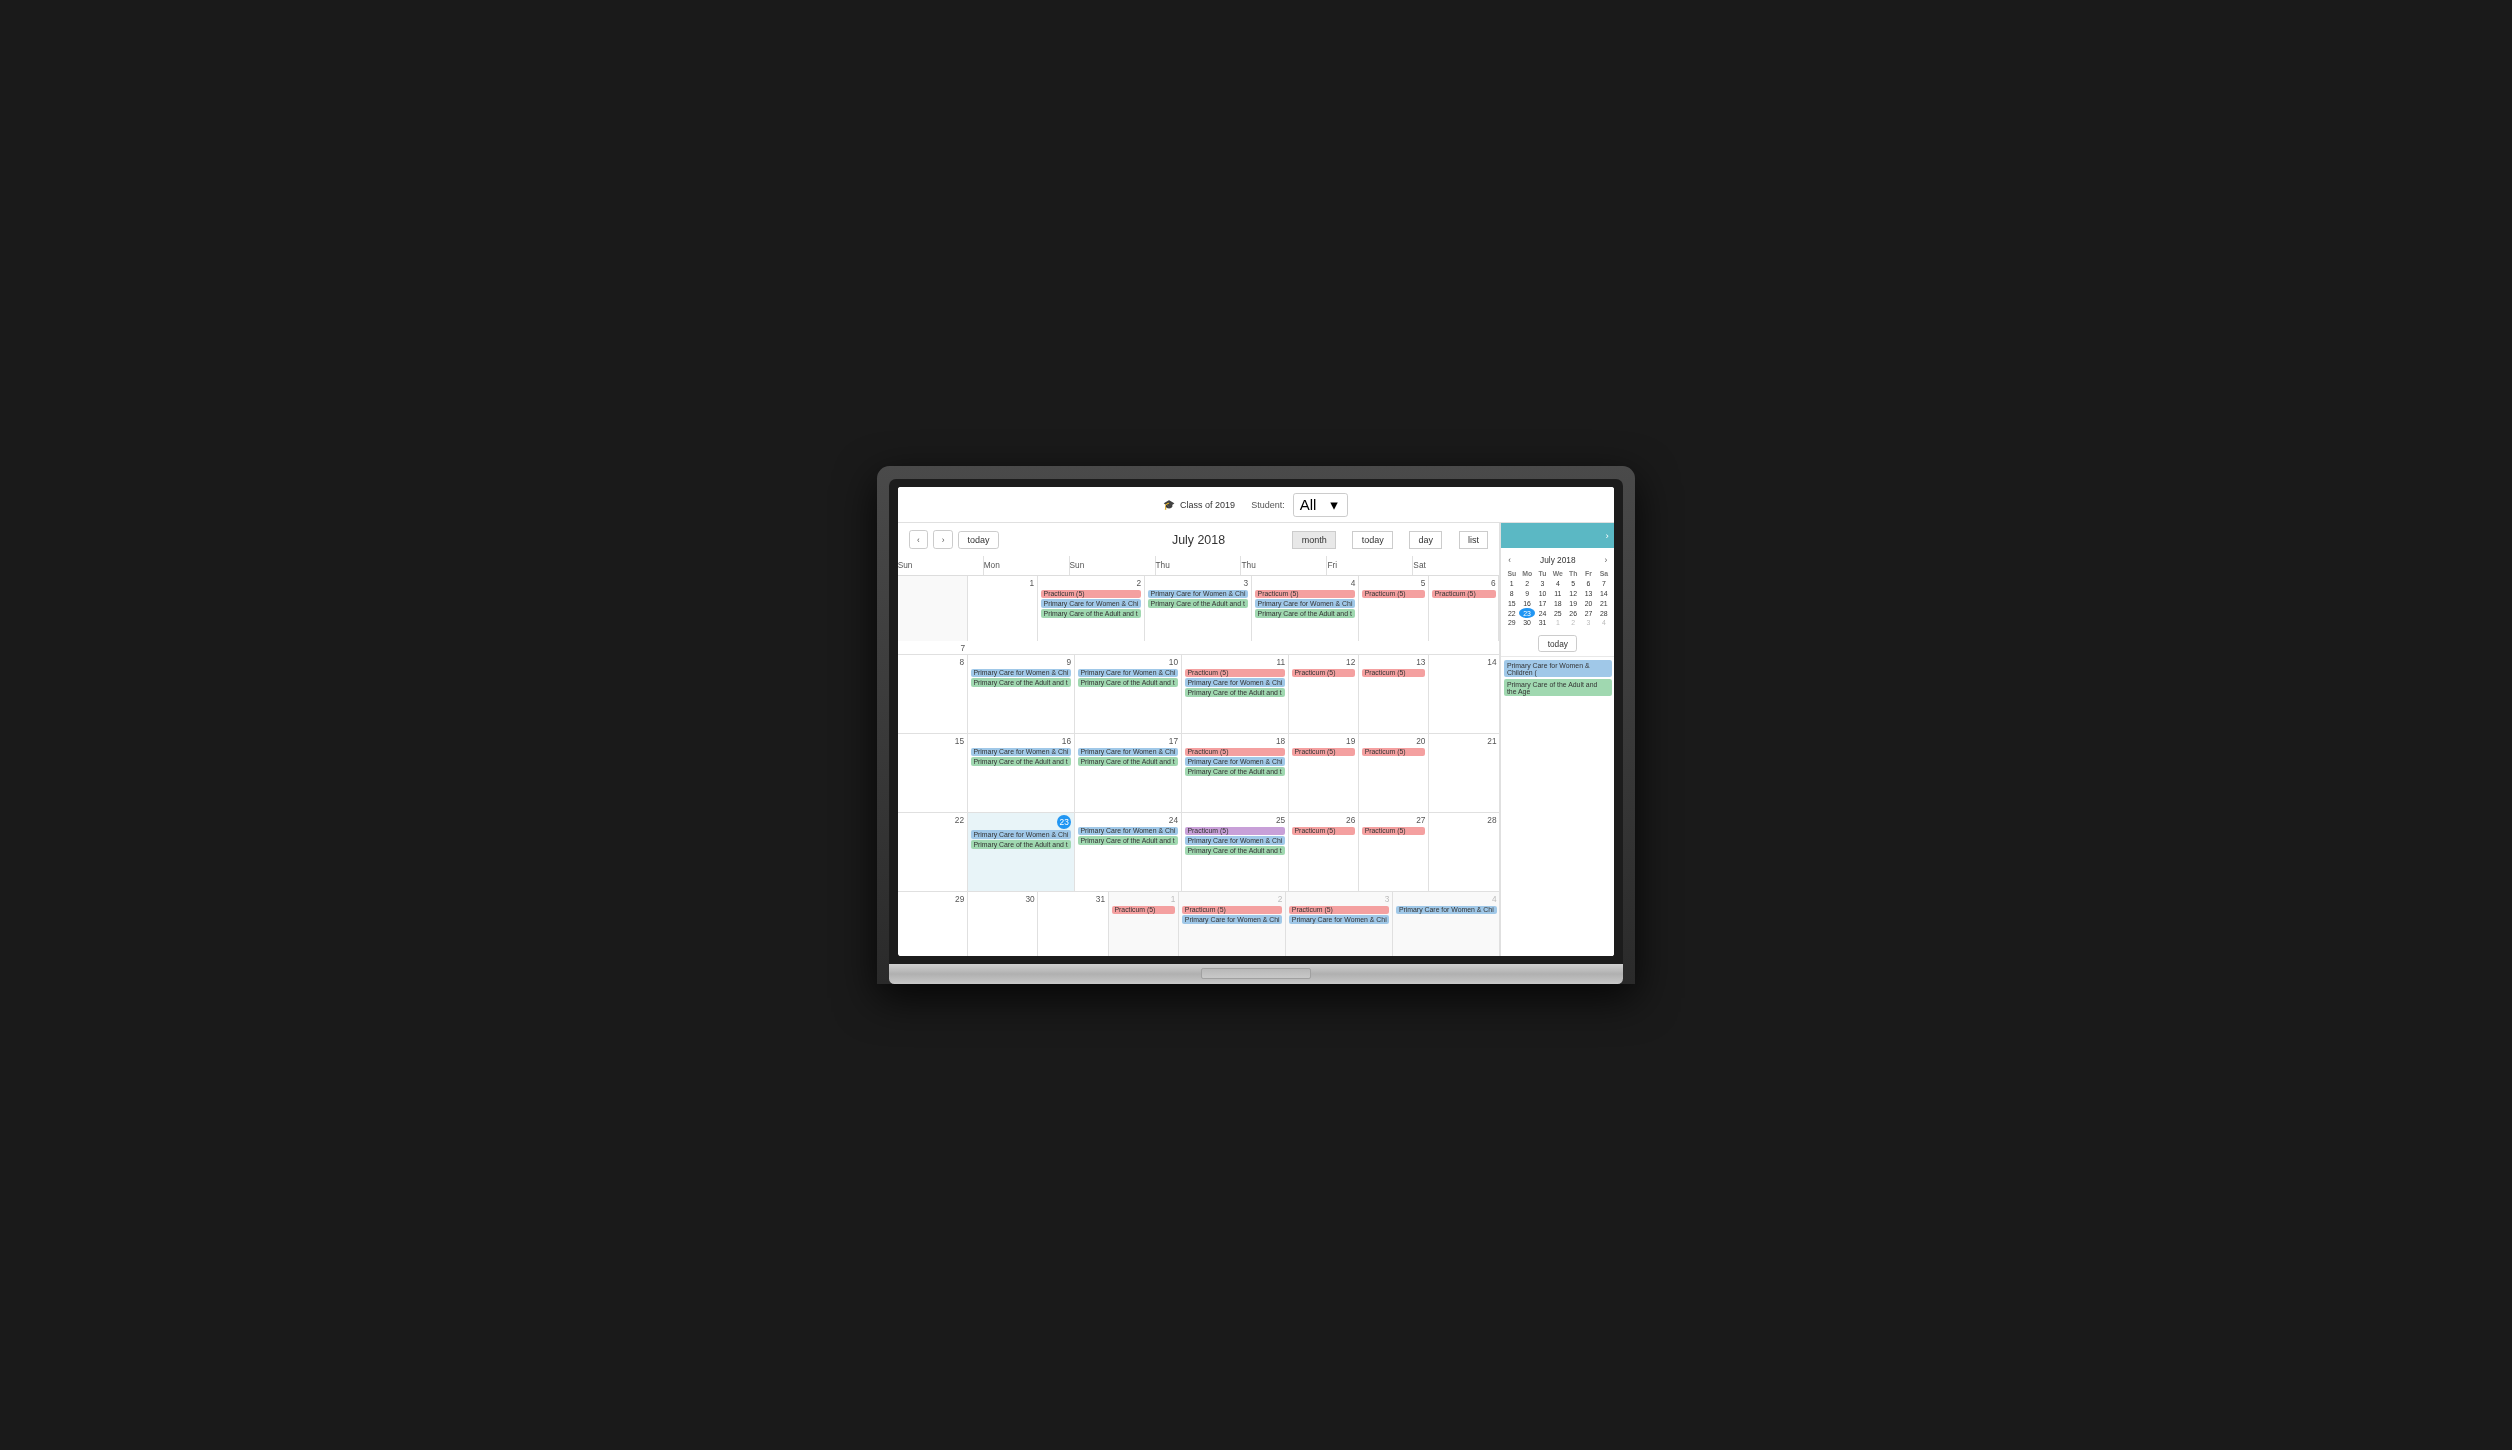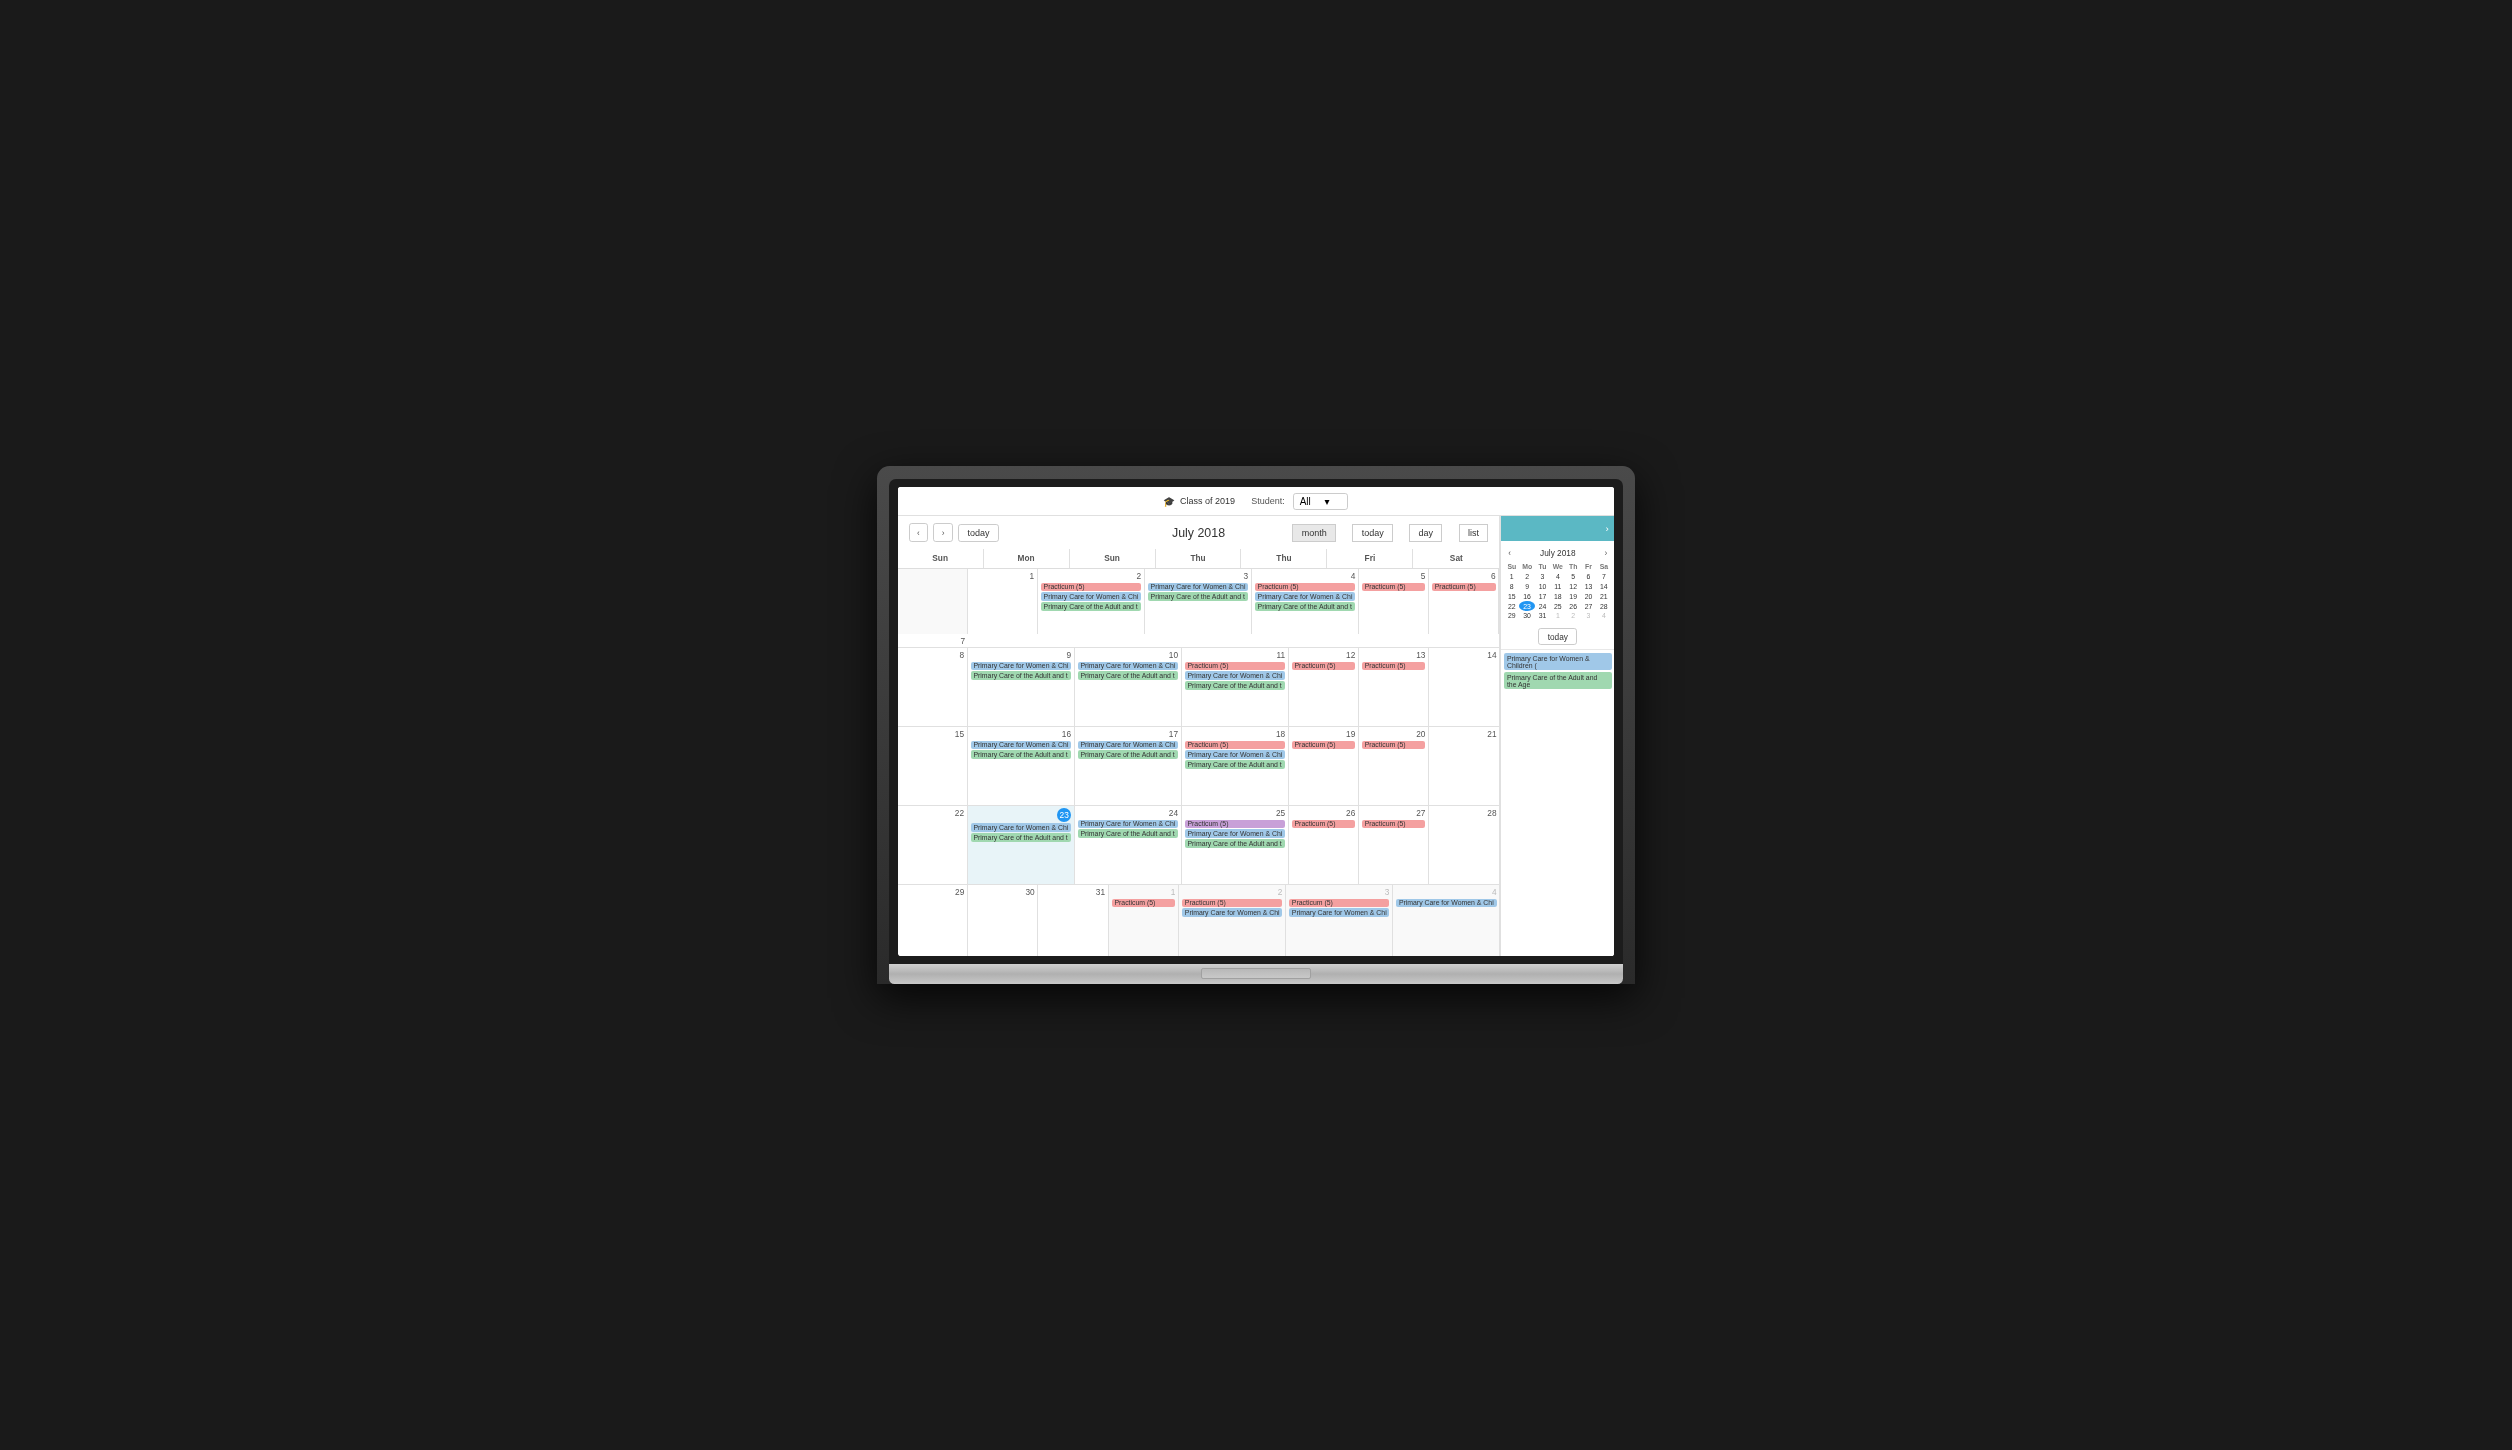--- a/index.html
+++ b/index.html
@@ -82,21 +82,21 @@
       color: #555;
       margin-left: 8px;
     }
 
     .student-select {
       display: flex;
       align-items: center;
       border: 0.7px solid #ccc;
       border-radius: 2.8px;
       padding: 2.1px 5.5px;
-      font-size: 10px;
+      font-size: 15px;
       background: #fff;
       gap: 13.8px;
       min-width: 55px;
       cursor: pointer;
     }
 
     
     .main-layout {
       display: flex;
       flex: 1;
@@ -183,24 +183,24 @@
     }
 
     .day-headers {
       display: grid;
       grid-template-columns: repeat(7, 1fr);
       border-bottom: 0.7px solid #ddd;
       background: #fff;
     }
 
     .day-header {
-      text-align: center;
+      text-align: left;
       padding: 4.1px 0;
       font-size: 8.3px;
-      font-weight: 700;
+      font-weight: 400;
       color: #555;
       border-right: 0.7px solid #e0e0e0;
     }
 
     .day-header:last-child { border-right: none; }
 
     .weeks-container {
       flex: 1;
       display: flex;
       flex-direction: column;

